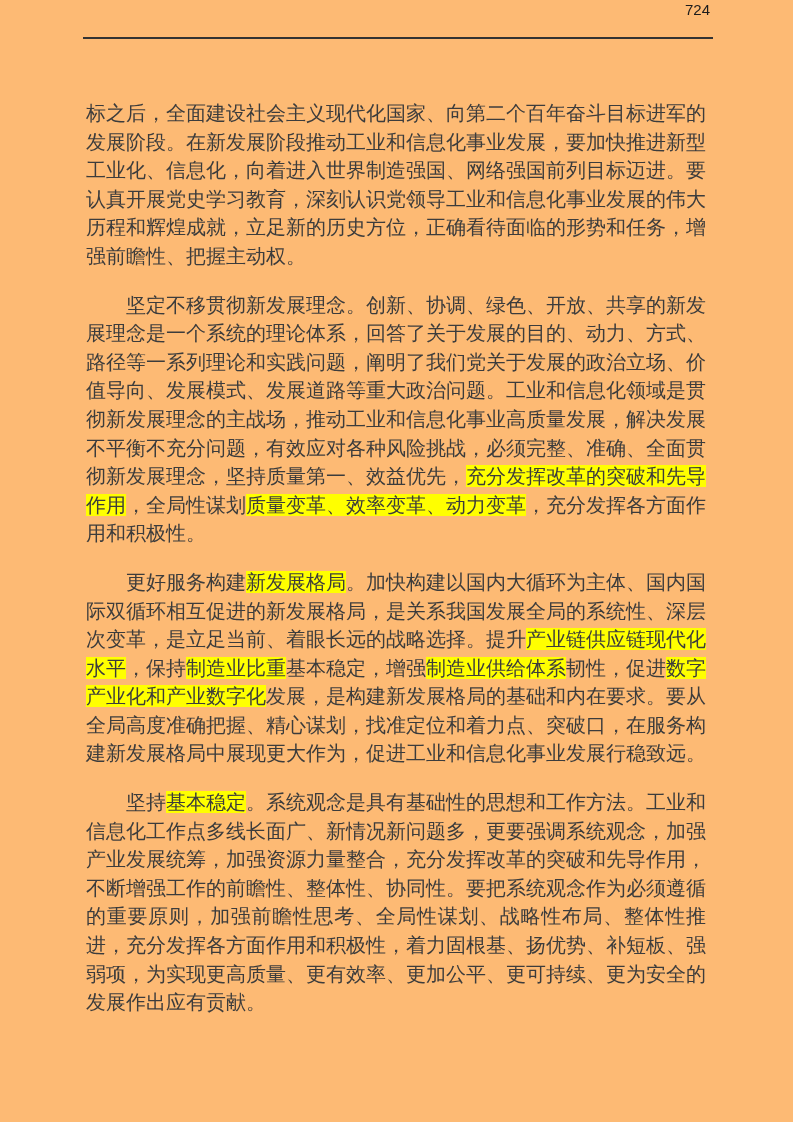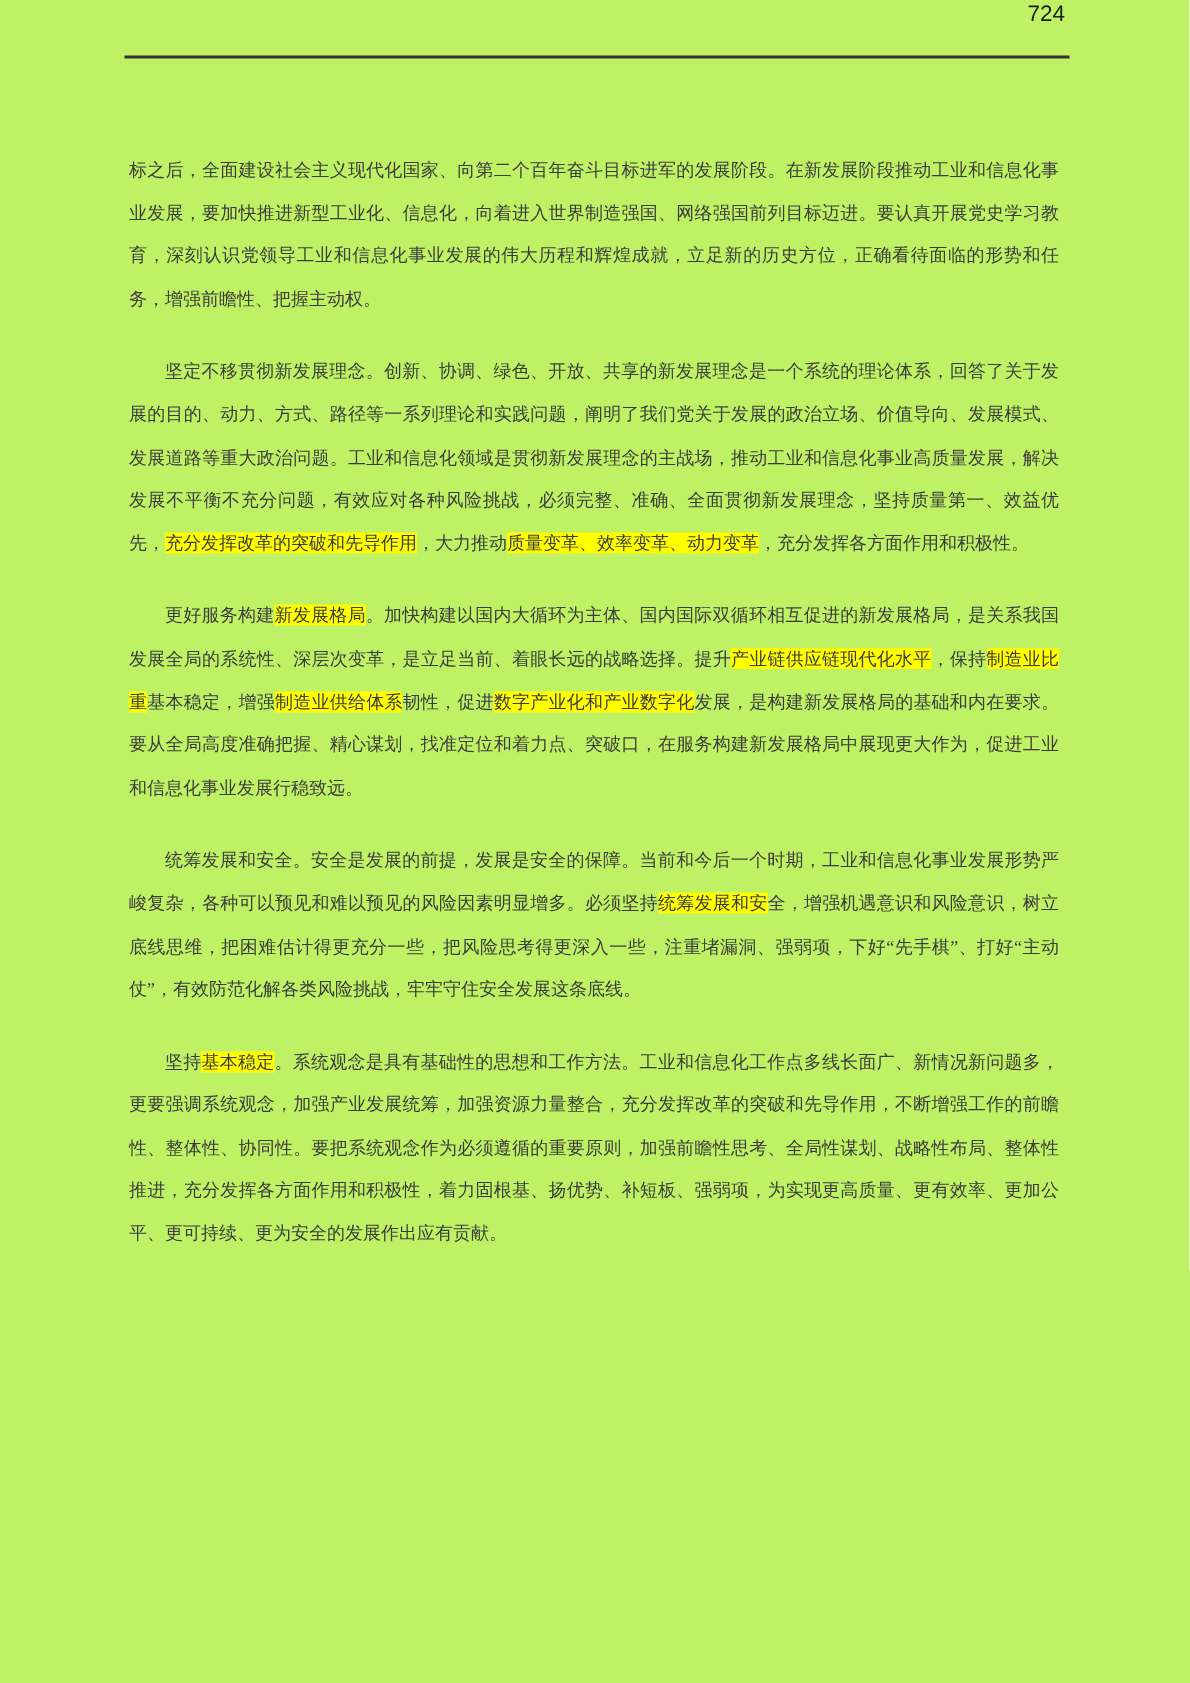--- a/index.html
+++ b/index.html
@@ -4,21 +4,21 @@
 <style>
   html, body {
     margin: 0;
     padding: 0;
     background: #ffffff;
   }
   .page {
     position: relative;
     width: 793px;
     height: 1122px;
-    background: #bef264;
+    background: #fdba74;
     overflow: hidden;
     font-family: "Liberation Serif", "DejaVu Serif", serif;
   }
   .page-number {
     position: absolute;
     top: 1px;
     right: 83px;
     font-family: "Liberation Sans", "DejaVu Sans", sans-serif;
     font-size: 15px;
     color: #1c1c1c;
@@ -29,21 +29,21 @@
     left: 83px;
     width: 630px;
     height: 2px;
     background: var(--rule-color, #333333);
   }
   .content {
     position: absolute;
     top: 99px;
     left: 86px;
     width: 620px;
-    font-size: 12px;
+    font-size: 20px;
     line-height: 28.6px;
     color: var(--text-color, #3c3c3c);
     text-align: justify;
   }
   .para {
     margin: 0 0 20px 0;
   }
   .para.indent {
     text-indent: 2em;
   }
@@ -59,18 +59,17 @@
 </style>
 </head>
 <body>
 
 <div class="page">
   <div class="page-number">724</div>
   <div class="header-rule"></div>
   <div class="content">
 
   <p class="para"><span>标之后，全面建设社会主义现代化国家、向第二个百年奋斗目标进军的发展阶段。在新发展阶段推动工业和信息化事业发展，要加快推进新型工业化、信息化，向着进入世界制造强国、网络强国前列目标迈进。要认真开展党史学习教育，深刻认识党领导工业和信息化事业发展的伟大历程和辉煌成就，立足新的历史方位，正确看待面临的形势和任务，增强前瞻性、把握主动权。</span></p>
-      <p class="para indent"><span>坚定不移贯彻新发展理念。创新、协调、绿色、开放、共享的新发展理念是一个系统的理论体系，回答了关于发展的目的、动力、方式、路径等一系列理论和实践问题，阐明了我们党关于发展的政治立场、价值导向、发展模式、发展道路等重大政治问题。工业和信息化领域是贯彻新发展理念的主战场，推动工业和信息化事业高质量发展，解决发展不平衡不充分问题，有效应对各种风险挑战，必须完整、准确、全面贯彻新发展理念，坚持质量第一、效益优先，</span><span class="hl">充分发挥改革的突破和先导作用</span><span>，大力推动</span><span class="hl">质量变革、效率变革、动力变革</span><span>，充分发挥各方面作用和积极性。</span></p>
+      <p class="para indent"><span>坚定不移贯彻新发展理念。创新、协调、绿色、开放、共享的新发展理念是一个系统的理论体系，回答了关于发展的目的、动力、方式、路径等一系列理论和实践问题，阐明了我们党关于发展的政治立场、价值导向、发展模式、发展道路等重大政治问题。工业和信息化领域是贯彻新发展理念的主战场，推动工业和信息化事业高质量发展，解决发展不平衡不充分问题，有效应对各种风险挑战，必须完整、准确、全面贯彻新发展理念，坚持质量第一、效益优先，</span><span class="hl">充分发挥改革的突破和先导作用</span><span>，全局性谋划</span><span class="hl">质量变革、效率变革、动力变革</span><span>，充分发挥各方面作用和积极性。</span></p>
       <p class="para indent"><span>更好服务构建</span><span class="hl">新发展格局</span><span>。加快构建以国内大循环为主体、国内国际双循环相互促进的新发展格局，是关系我国发展全局的系统性、深层次变革，是立足当前、着眼长远的战略选择。提升</span><span class="hl">产业链供应链现代化水平</span><span>，保持</span><span class="hl">制造业比重</span><span>基本稳定，增强</span><span class="hl">制造业供给体系</span><span>韧性，促进</span><span class="hl">数字产业化和产业数字化</span><span>发展，是构建新发展格局的基础和内在要求。要从全局高度准确把握、精心谋划，找准定位和着力点、突破口，在服务构建新发展格局中展现更大作为，促进工业和信息化事业发展行稳致远。</span></p>
-      <p class="para indent"><span>统筹发展和安全。安全是发展的前提，发展是安全的保障。当前和今后一个时期，工业和信息化事业发展形势严峻复杂，各种可以预见和难以预见的风险因素明显增多。必须坚持</span><span class="hl">统筹发展和安</span><span>全，增强机遇意识和风险意识，树立底线思维，把困难估计得更充分一些，把风险思考得更深入一些，注重堵漏洞、强弱项，下好“先手棋”、打好“主动仗”，有效防范化解各类风险挑战，牢牢守住安全发展这条底线。</span></p>
       <p class="para indent"><span>坚持</span><span class="hl">基本稳定</span><span>。系统观念是具有基础性的思想和工作方法。工业和信息化工作点多线长面广、新情况新问题多，更要强调系统观念，加强产业发展统筹，加强资源力量整合，充分发挥改革的突破和先导作用，不断增强工作的前瞻性、整体性、协同性。要把系统观念作为必须遵循的重要原则，加强前瞻性思考、全局性谋划、战略性布局、整体性推进，充分发挥各方面作用和积极性，着力固根基、扬优势、补短板、强弱项，为实现更高质量、更有效率、更加公平、更可持续、更为安全的发展作出应有贡献。</span></p>
     </div>
 </div>
 
 </body></html>

